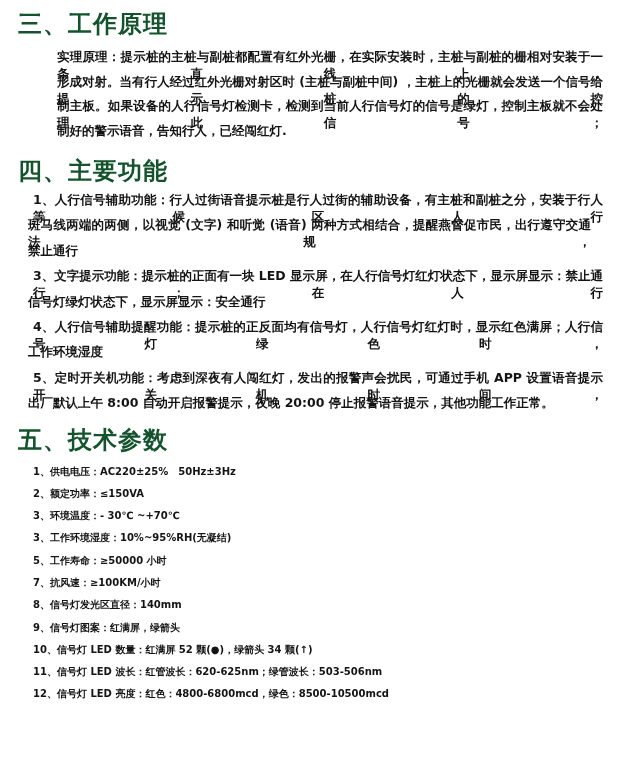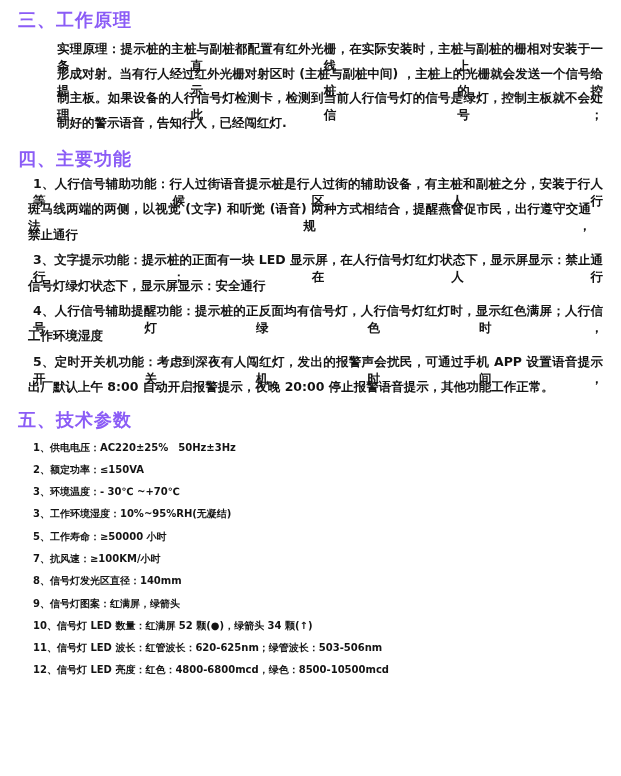--- a/index.html
+++ b/index.html
@@ -6,23 +6,23 @@
   body {
     width: 621px;
     height: 776px;
     background: #ffffff;
     overflow: hidden;
     font-family: "DejaVu Sans", "Liberation Sans", sans-serif;
     font-weight: bold;
     color: #141414;
   }
   .section-heading {
-    font-size: 18px;
+    font-size: 24px;
     letter-spacing: 1px;
-    color: #8b5cf6;
+    color: #14532d;
   }
   #heading-3 { margin: 8px 0 0 18px; }
   #heading-4 { margin: 8px 0 0 18px; }
   #heading-5 { margin: 3px 0 0 18px; }
 
   .principle-para {
     margin: 9px 0 0 57px;
     width: 546px;
   }
   .para-line {

